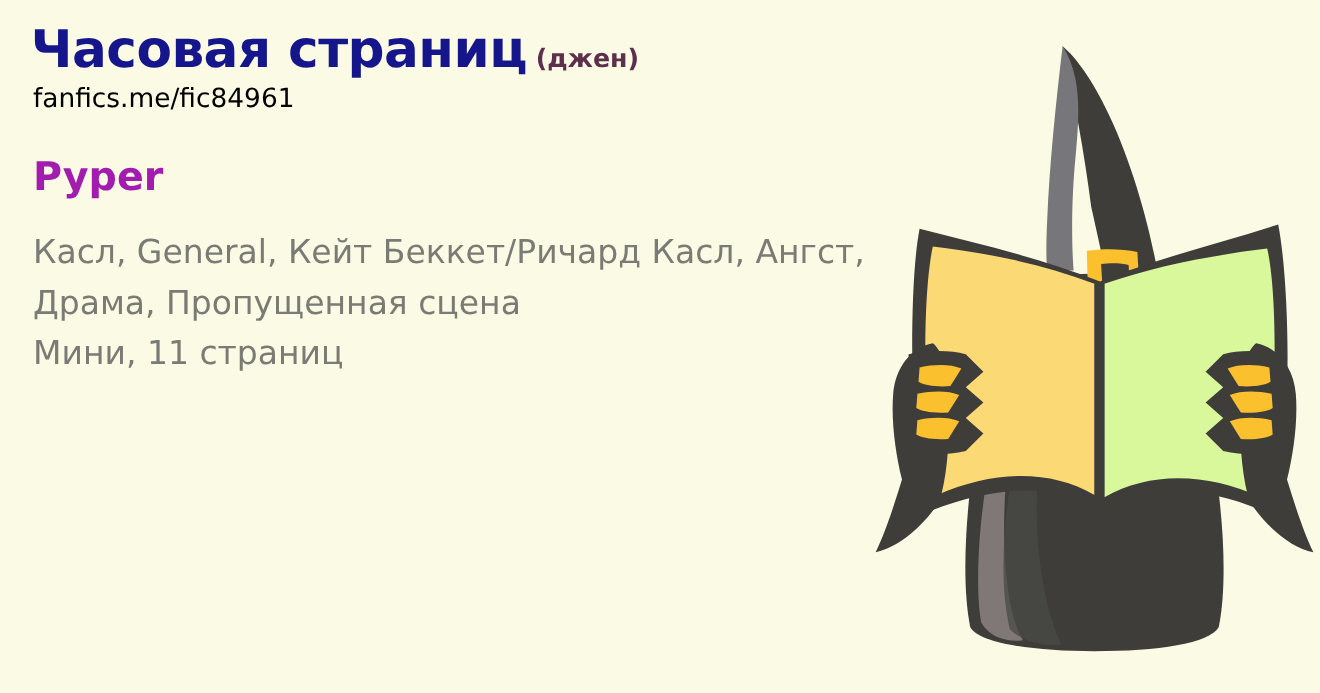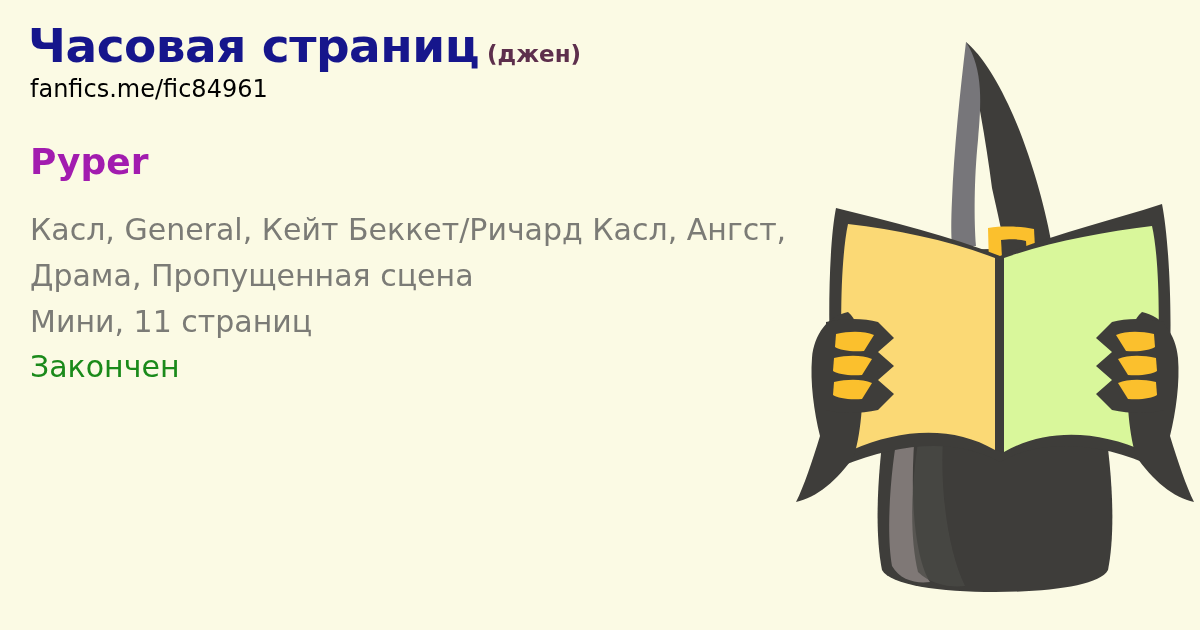--- a/index.html
+++ b/index.html
@@ -103,21 +103,20 @@
       <span class="title">Часовая страниц</span><span class="title-genre">(джен)</span>
     </div>
 
     <div class="url">fanfics.me/fic84961</div>
 
     <div class="author">Pyper</div>
 
     <div class="meta">
       <span class="meta-line">Касл, General, Кейт Беккет/Ричард Касл, Ангст, Драма, Пропущенная сцена</span>
       <span class="meta-line">Мини, 11 страниц</span>
-      <span class="meta-status">Закончен</span>
     </div>
 
   </div>
 
   <div class="illustration">
     <svg viewBox="0 0 410 630" xmlns="http://www.w3.org/2000/svg">
 
       <g>
         <path d="M 95 420
                  C 88 470, 84 530, 92 570

